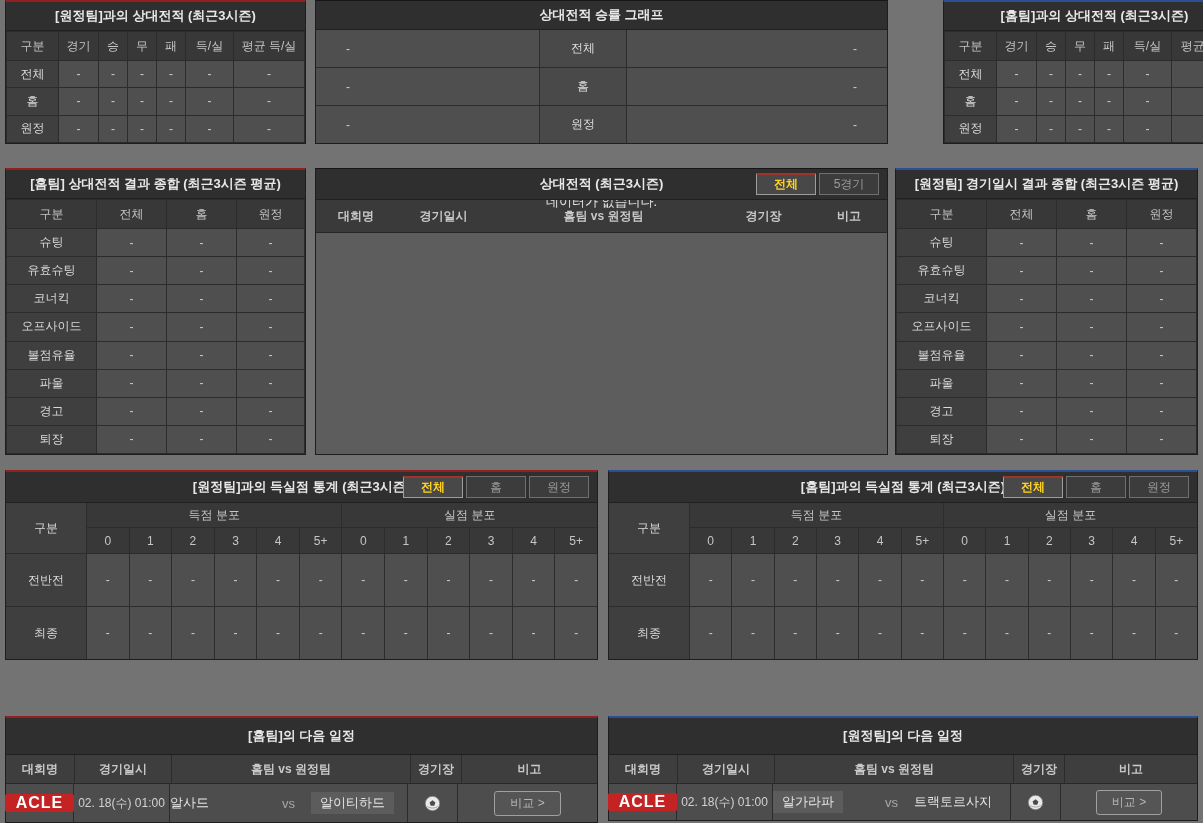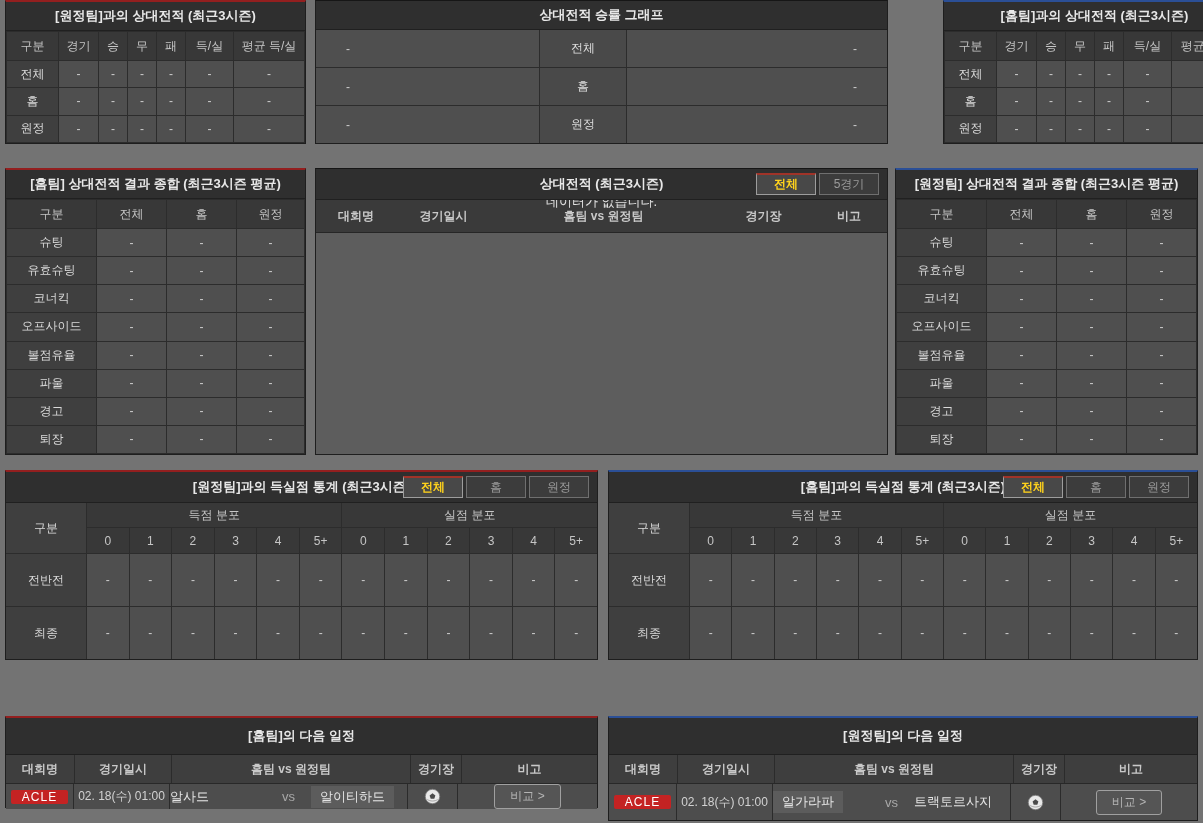--- a/index.html
+++ b/index.html
@@ -69,21 +69,21 @@
              border-right:1px solid #2b2b2b;font-weight:bold;}
   .nhead>div:last-child{border-right:none;}
   .nhead>div:nth-of-type(1),.nrow .c1{width:68px;}
   .nhead>div:nth-of-type(2),.nrow .c2{width:96px;}
   .nhead>div:nth-of-type(3),.nrow .c3{width:238px;}
   .nhead>div:nth-of-type(4),.nrow .c4{width:50px;}
   .nhead>div:nth-of-type(5),.nrow .c5{flex:1;}
   .nrow{flex:1;display:flex;background:#4d4d4d;}
   .nrow>div{display:flex;align-items:center;justify-content:center;border-right:1px solid #2b2b2b;box-sizing:border-box;}
   .nrow>div:last-child{border-right:none;}
-  .badge{background:#c42323;color:#ffffff;font-weight:normal;font-size:12px;padding:0 11px;
+  .badge{background:#c42323;color:#ffffff;font-weight:bold;font-size:16px;padding:0 11px;
          border-radius:2px;letter-spacing:1px;}
   .dt{color:#d2d2d2;font-size:12px;}
   .teams{display:flex;align-items:center;}
   .half{flex:1;display:flex;}
   .team{color:#e4e4e4;font-size:13px;}
   .team.hl{background:#5c5c5c;padding:2px 9px;}
   .vs{color:#a8a8a8;font-size:13px;margin:0 16px;flex:none;}
   .ball{display:flex;cursor:pointer;}
   .cmp{border:1px solid #a0a0a0;border-radius:3px;background:#555555;color:#b5b5b5;
        font-size:12px;padding:3px 15px;cursor:pointer;font-family:inherit;}
@@ -352,21 +352,21 @@
         <div>경기장</div>
         <div>비고</div>
       </div>
     <div class="lbody">
       <span>데이터가 없습니다.</span>
     </div>
   </div>
 
   <div class="panel blue" style="left:895px;top:168px;width:303px;height:287px;">
     <div class="tbar">
-      <span class="t">[원정팀] 상대전적 결과 종합 (최근3시즌 평균)</span>
+      <span class="t">[원정팀] 경기일시 결과 종합 (최근3시즌 평균)</span>
     </div>
     <table class="stat">
       <colgroup>
           <col style="width:90px">
           <col style="width:70px">
           <col style="width:70px">
           <col>
         </colgroup>
       <thead>
         <tr>
@@ -509,21 +509,21 @@
           <div class="gc val">-</div><div class="gc val">-</div><div class="gc val">-</div><div class="gc val">-</div><div class="gc val">-</div><div class="gc val">-</div><div class="gc val">-</div><div class="gc val">-</div><div class="gc val">-</div><div class="gc val">-</div><div class="gc val">-</div><div class="gc val">-</div></div>
         
           <div class="contents">
             <div class="gc label">최종</div>
             
           <div class="gc val">-</div><div class="gc val">-</div><div class="gc val">-</div><div class="gc val">-</div><div class="gc val">-</div><div class="gc val">-</div><div class="gc val">-</div><div class="gc val">-</div><div class="gc val">-</div><div class="gc val">-</div><div class="gc val">-</div><div class="gc val">-</div></div>
         </div>
     </div>
   </div>
 
-  <div class="panel red" style="left:5px;top:716px;width:593px;height:92px;">
+  <div class="panel red" style="left:5px;top:716px;width:593px;height:107px;">
     <div class="tbar h36">
       <span class="t">[홈팀]의 다음 일정</span>
     </div>
     <div class="nhead">
 
     <div>대회명</div>
         <div>경기일시</div>
         <div>홈팀 vs 원정팀</div>
         <div>경기장</div>
         <div>비고</div>

